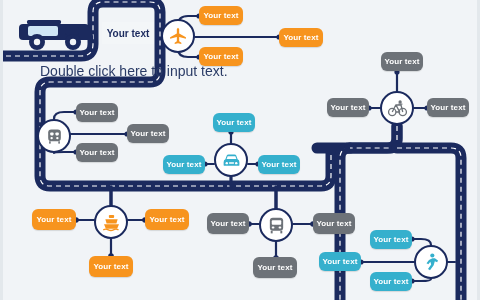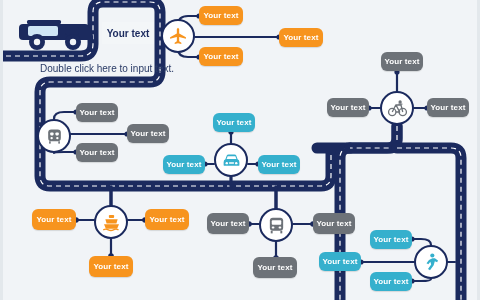--- a/index.html
+++ b/index.html
@@ -32,21 +32,21 @@
     box-sizing:border-box;
   }
   .hub svg{display:block;}
 
   .headerbox{
     position:absolute;background:#f3f6f8;
     display:flex;align-items:center;justify-content:center;
     color:#1b2a5e;font-size:10px;font-weight:bold;
   }
   .caption{
-    position:absolute;color:#2a3b66;font-size:10px;
+    position:absolute;color:#2a3b66;font-size:14px;
     white-space:nowrap;
   }
   .van{position:absolute;}
 </style>
 </head>
 <body>
 
 <div id="stage">
 
   <svg id="svgroot" viewBox="0 0 480 300">

